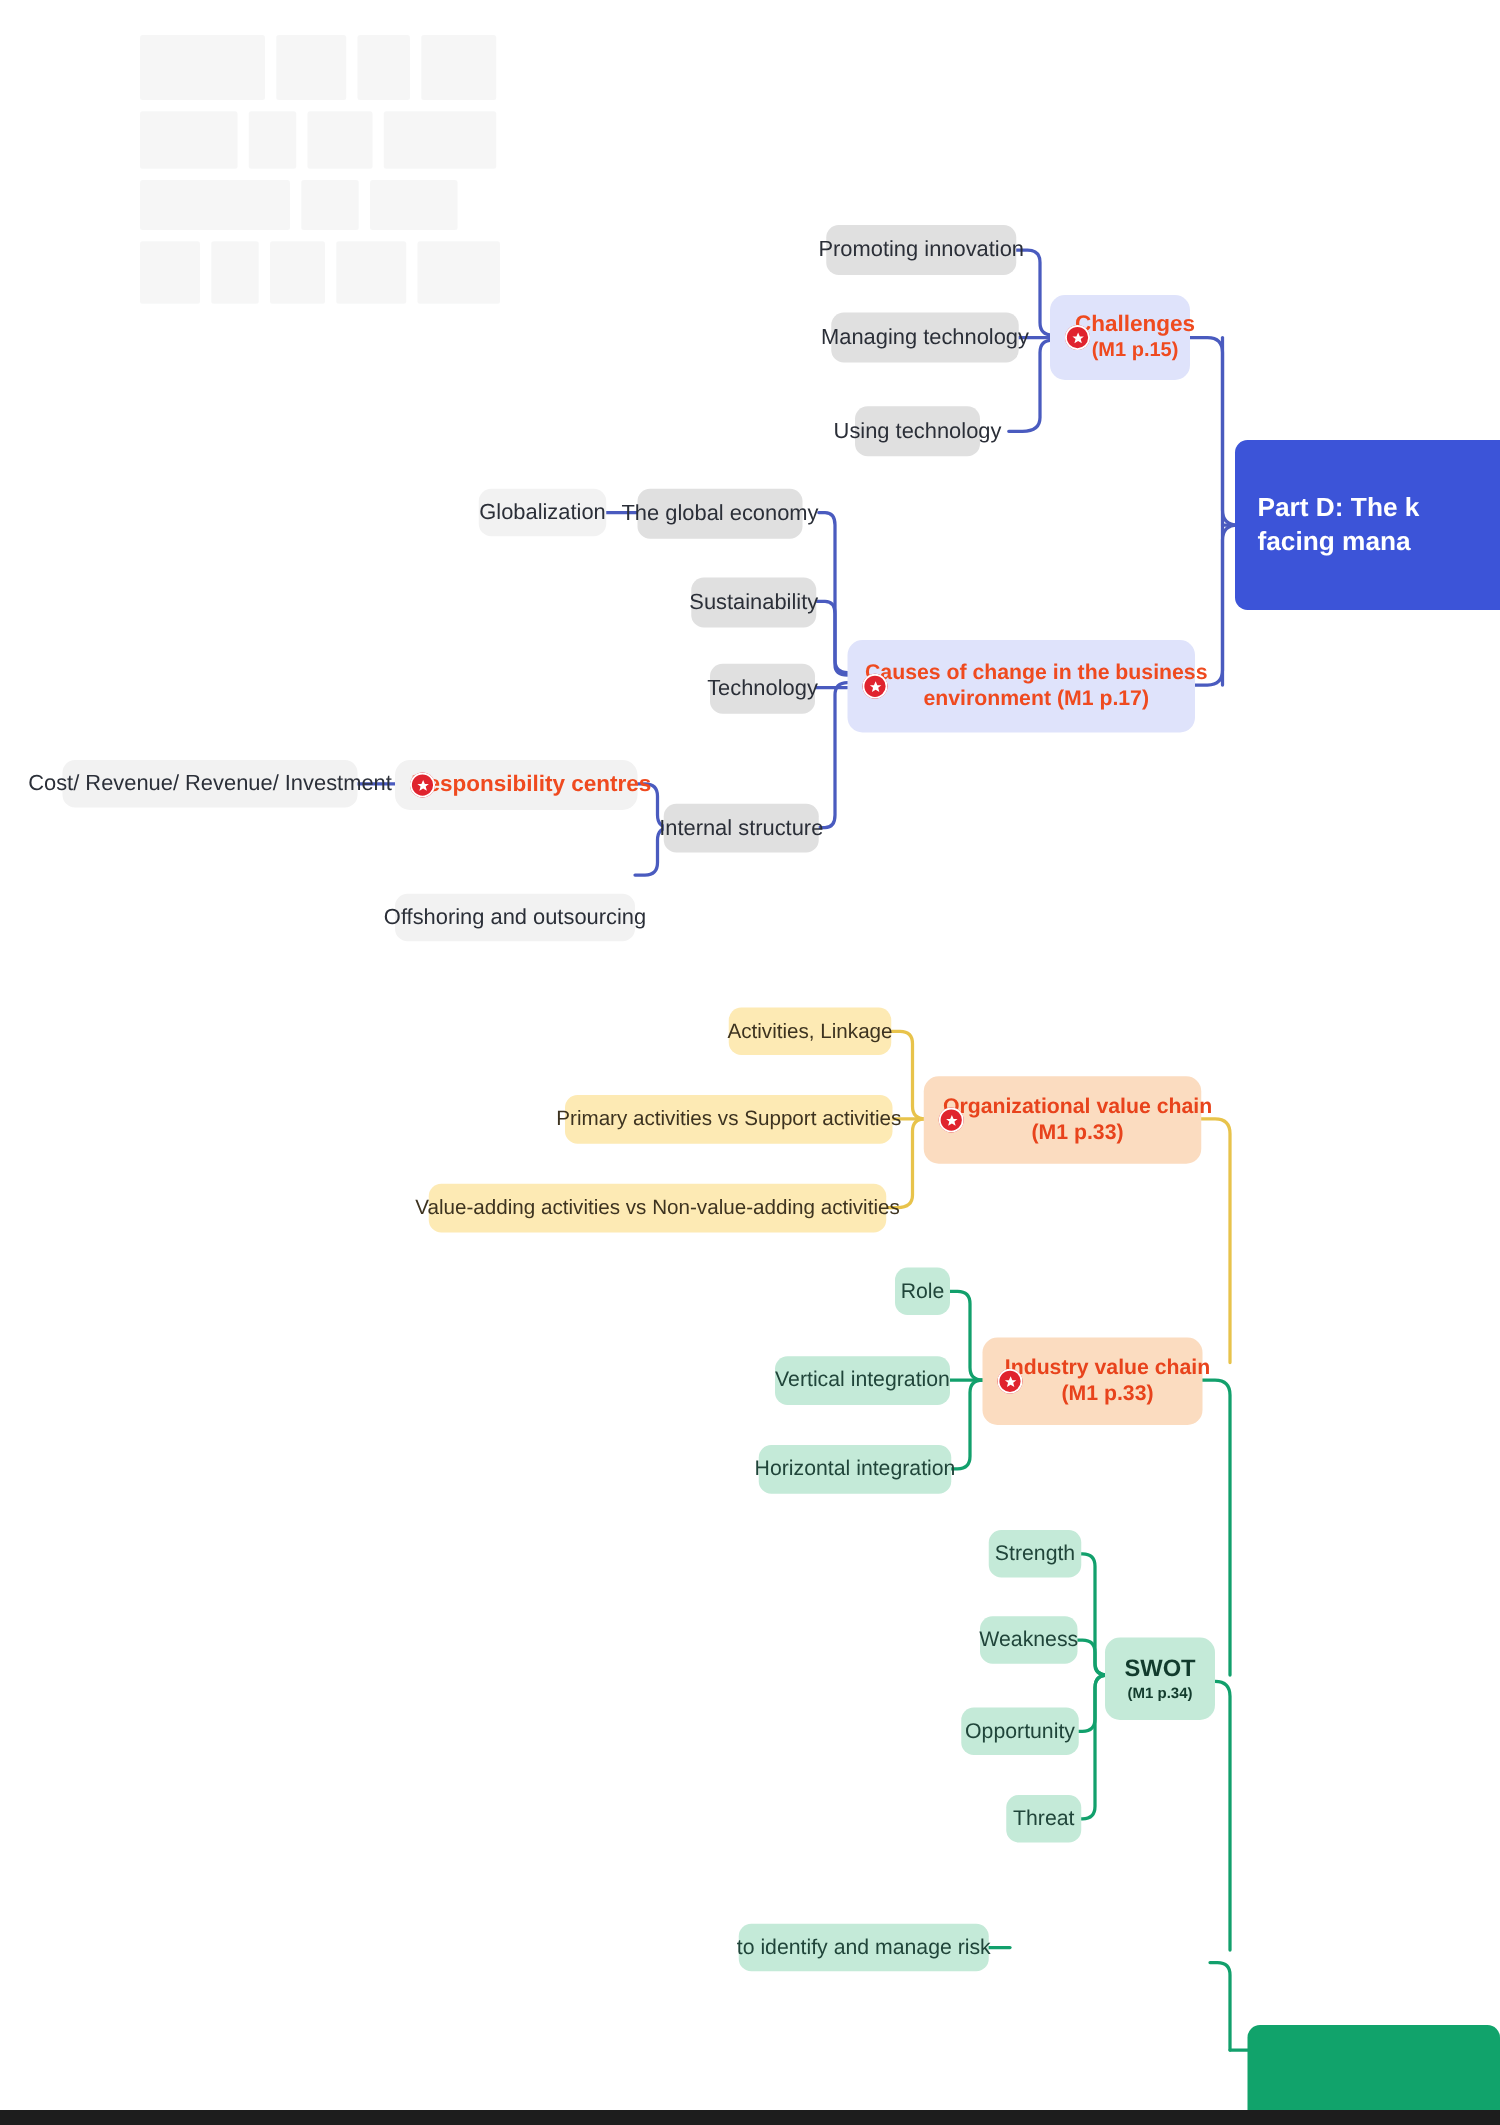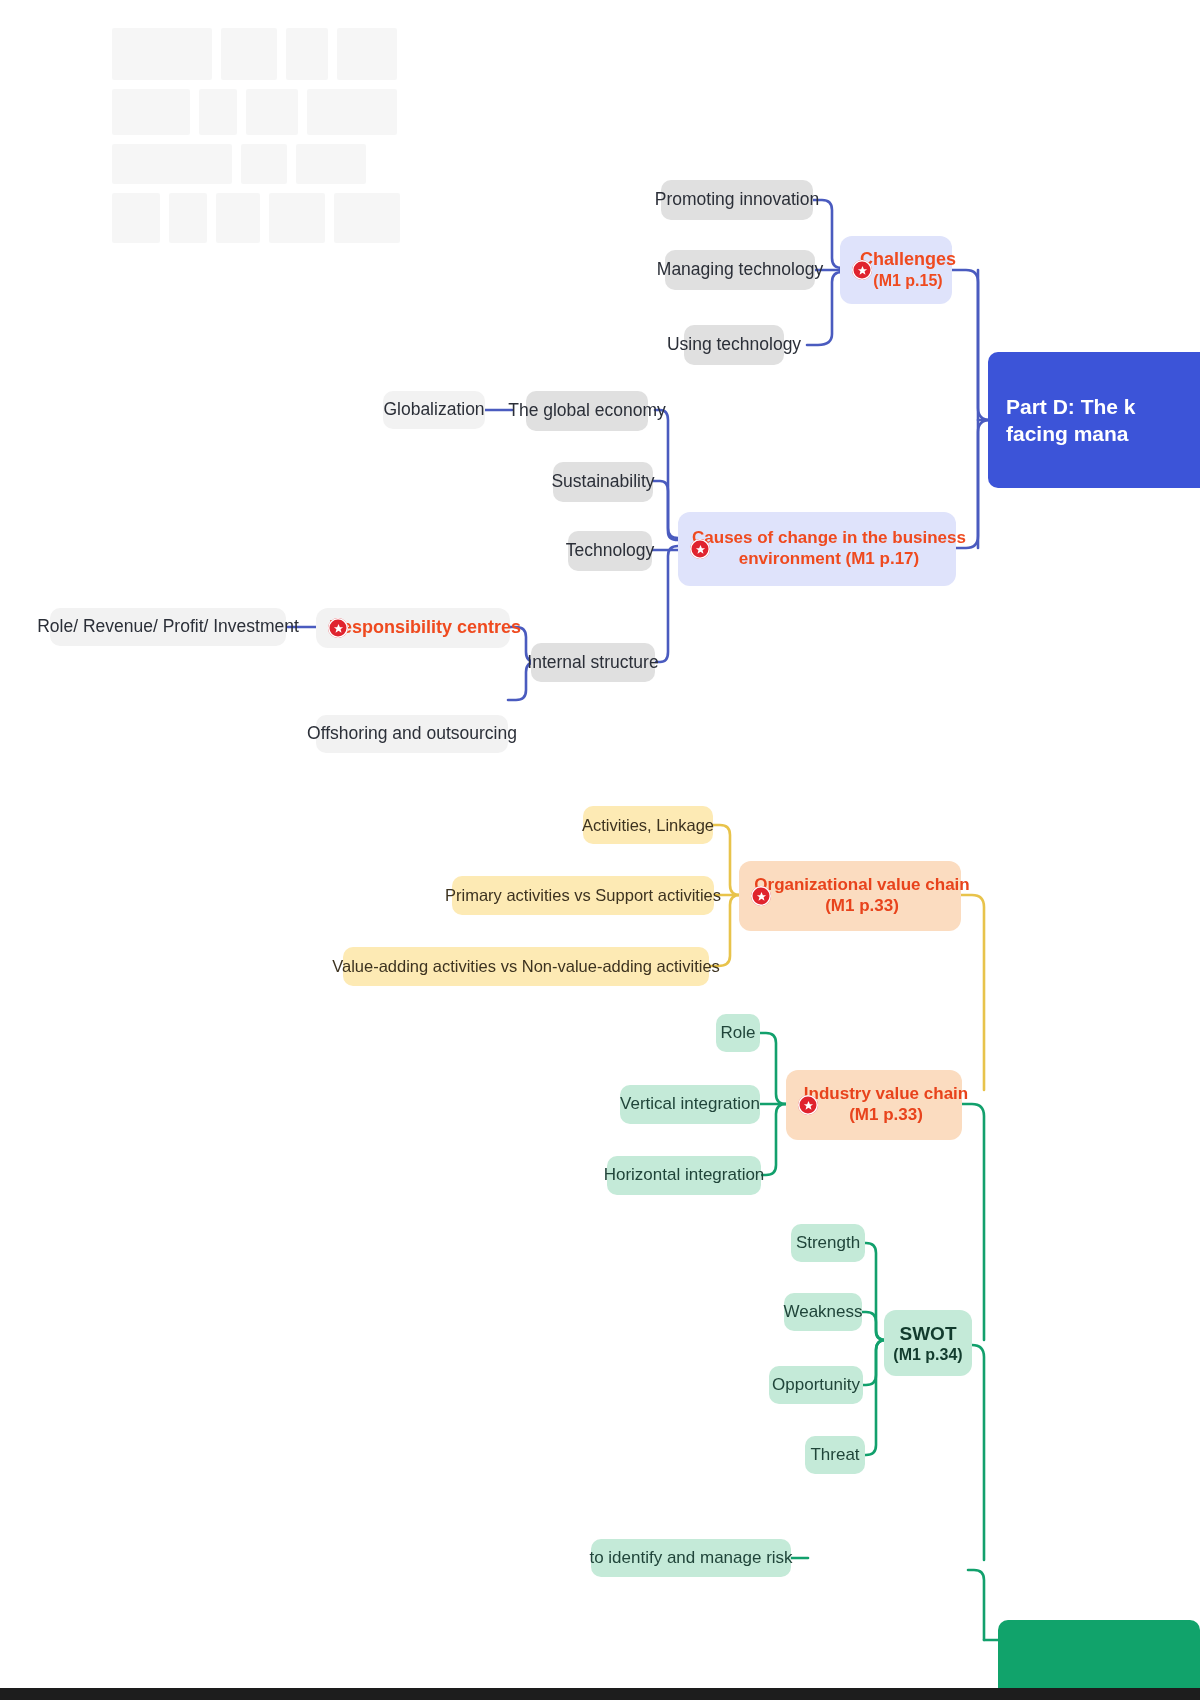--- a/index.html
+++ b/index.html
@@ -227,21 +227,21 @@
     <span class="lbl" style="font-size:16px;">(M1 p.15)</span>
   </div>
 
   <div class="root-blue" style="left:988px;top:352px;width:230px;height:136px;display:flex;align-items:center;">
     <span style="white-space:pre-line;">Part D: The k<br>facing mana</span>
   </div>
 
   <div class="node leaf-grey-lite" style="left:383px;top:391px;width:102px;height:38px;">
     <span class="lbl">Globalization</span>
   </div>
-  <div class="node leaf-grey" style="left:526px;top:391px;width:122px;height:40px;">
+  <div class="node leaf-grey" style="left:510px;top:391px;width:132px;height:40px;">
     <span class="lbl">The global economy</span>
   </div>
   <div class="node leaf-grey" style="left:553px;top:462px;width:100px;height:40px;">
     <span class="lbl">Sustainability</span>
   </div>
   <div class="node leaf-grey" style="left:568px;top:531px;width:84px;height:40px;">
     <span class="lbl">Technology</span>
   </div>
   <div class="node leaf-grey" style="left:531px;top:643px;width:124px;height:39px;">
     <span class="lbl">Internal structure</span>
@@ -251,21 +251,21 @@
     <span class="star">
       <svg width="11" height="11" viewBox="0 0 24 24">
           <polygon fill="#ffffff" points="12,2 15,9 22,9 16.5,13.5 18.5,21 12,16.8 5.5,21 7.5,13.5 2,9 9,9"></polygon>
         </svg>
     </span>
     <span class="lbl" style="font-size:17px;">Causes of change in the business</span>
     <span class="lbl" style="font-size:17px;">environment (M1 p.17)</span>
   </div>
 
   <div class="node leaf-grey-lite" style="left:50px;top:608px;width:236px;height:38px;">
-    <span class="lbl">Role/ Revenue/ Profit/ Investment</span>
+    <span class="lbl">Cost/ Revenue/ Revenue/ Investment</span>
   </div>
   <div class="node hub hub-blue" style="left:316px;top:608px;width:194px;height:40px;background:#f2f2f2;">
     <span class="star">
       <svg width="11" height="11" viewBox="0 0 24 24">
           <polygon fill="#ffffff" points="12,2 15,9 22,9 16.5,13.5 18.5,21 12,16.8 5.5,21 7.5,13.5 2,9 9,9"></polygon>
         </svg>
     </span>
     <span class="lbl">Responsibility centres</span>
   </div>
   <div class="node leaf-grey-lite" style="left:316px;top:715px;width:192px;height:38px;">
@@ -320,21 +320,21 @@
   </div>
   <div class="node leaf-green" style="left:769px;top:1366px;width:94px;height:38px;">
     <span class="lbl">Opportunity</span>
   </div>
   <div class="node leaf-green" style="left:805px;top:1436px;width:60px;height:38px;">
     <span class="lbl">Threat</span>
   </div>
 
   <div class="node hub-swot" style="left:884px;top:1310px;width:88px;height:66px;position:absolute;display:flex;flex-direction:column;align-items:center;justify-content:center;">
     <span class="lbl">SWOT</span>
-    <span class="lbl" style="font-size:16px;">(M1 p.34)</span>
+    <span class="lbl" style="font-size:12px;">(M1 p.34)</span>
   </div>
 
   <div class="node leaf-green" style="left:591px;top:1539px;width:200px;height:38px;">
     <span class="lbl">to identify and manage risk</span>
   </div>
 
   <div class="root-green" style="left:998px;top:1620px;width:202px;height:72px;"></div>
 
   <div class="bottom-strip"></div>
 </div>

